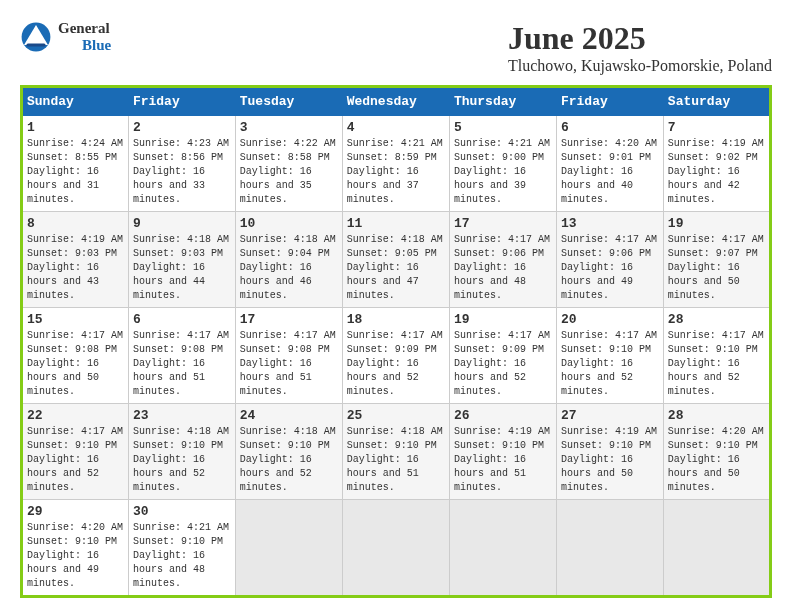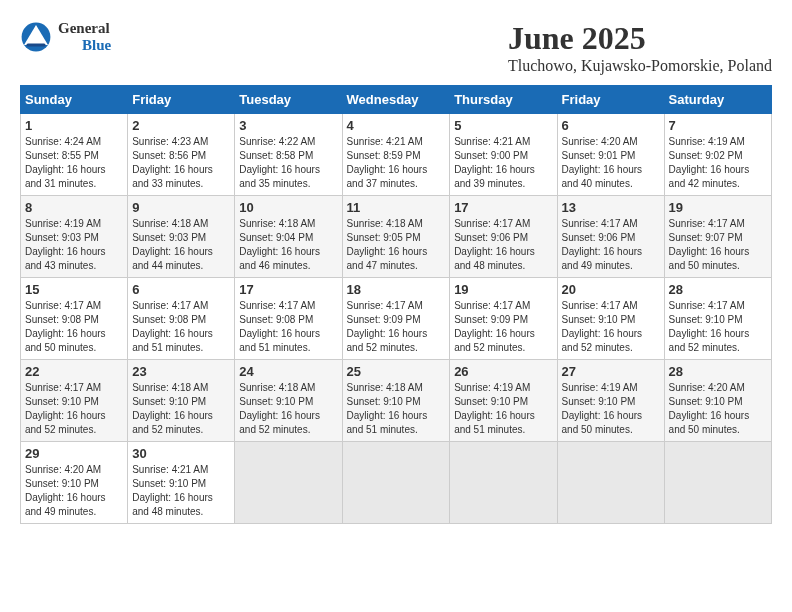--- a/index.html
+++ b/index.html
@@ -49,21 +49,22 @@
       font-weight: bold;
       color: #333;
     }
     .location-title {
       font-size: 16px;
       color: #333;
     }
     .calendar {
       width: 100%;
       border-collapse: collapse;
-      border: 1px solid #84cc16;
+      border: 3px solid #84cc16;
+      font-family: Liberation Mono, monospace;
     }
     .calendar th {
       background: #1a6bb5;
       color: #fff;
       font-size: 13px;
       font-weight: bold;
       padding: 6px 4px;
       text-align: left;
       border: 1px solid #1a6bb5;
     }

